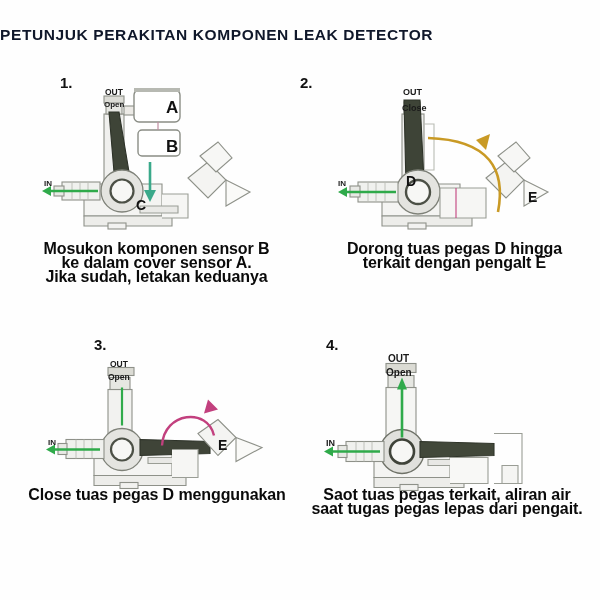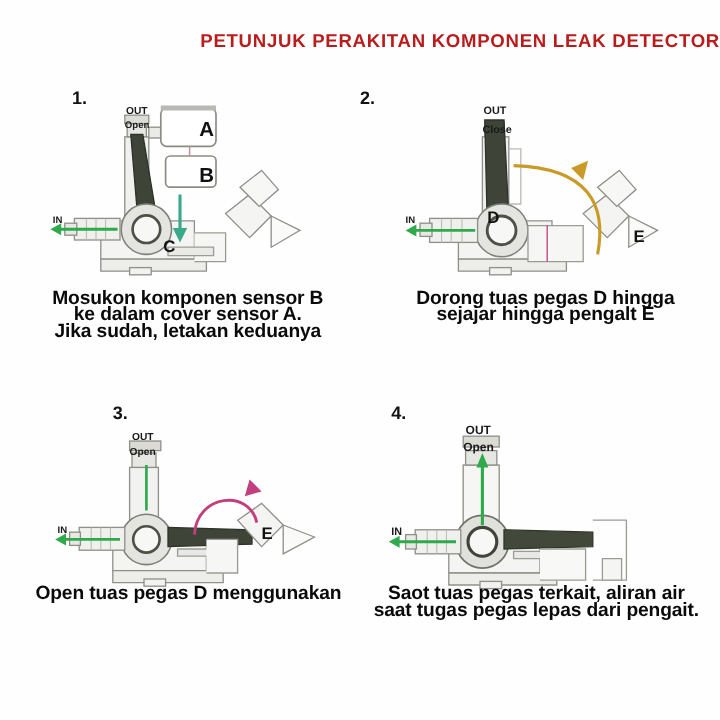--- a/index.html
+++ b/index.html
@@ -18,25 +18,25 @@
     width: 600px;
     height: 600px;
     position: relative;
     background: #fefefe;
   }
   .page-title {
     position: absolute;
     top: 26px;
     left: 0;
     width: 600px;
-    text-align: right;
+    text-align: left;
     font-size: 15.5px;
     font-weight: bold;
     letter-spacing: 0.6px;
-    color: #b91c1c;
+    color: #0f172a;
     font-family: "Liberation Sans", sans-serif;
   }
 
   
   .panel {
     position: absolute;
     width: 285px;
   }
   #panel-1 { left: 12px;  top: 66px; }
   #panel-2 { left: 300px; top: 66px; }
@@ -191,21 +191,21 @@
       </g>
       <text x="106" y="120" font-family="Liberation Sans, sans-serif" font-size="14" font-weight="bold" fill="#111111">D</text>
       <text x="228" y="136" font-family="Liberation Sans, sans-serif" font-size="14" font-weight="bold" fill="#111111">E</text>
       <text x="103" y="29" font-family="Liberation Sans, sans-serif" font-size="9" font-weight="bold" fill="#1a1a1a">OUT</text>
       <text x="102" y="45" font-family="Liberation Sans, sans-serif" font-size="9" font-weight="bold" fill="#1a1a1a">Close</text>
       <text x="38" y="120" font-family="Liberation Sans, sans-serif" font-size="8" font-weight="bold" fill="#1a1a1a">IN</text>
     </svg>
 
     <div class="caption">
       <span class="caption-line">Dorong tuas pegas D hingga</span>
-      <span class="caption-line">sejajar hingga pengalt E</span>
+      <span class="caption-line">terkait dengan pengalt E</span>
     </div>
   </div>
 
   <div class="panel" id="panel-3">
     <div class="panel-number">3.</div>
 
     <svg class="diagram" viewBox="0 0 285 160">
       <g fill="none" stroke="#8e9189" stroke-width="1.1">
         <path d="M72 138 L72 108 L150 108 L150 138 Z" fill="#f4f4f2"></path>
         <path d="M72 148 L72 138 L164 138 L164 148 Z" fill="#ededea"></path>
@@ -238,21 +238,21 @@
         <path d="M140 108 C142 74 186 70 192 98"></path>
         <path d="M186 62 L196 72 L182 76 Z" fill="#c2407e" stroke="none"></path>
       </g>
       <text x="196" y="112" font-family="Liberation Sans, sans-serif" font-size="14" font-weight="bold" fill="#111111">E</text>
       <text x="88" y="29" font-family="Liberation Sans, sans-serif" font-size="8.5" font-weight="bold" fill="#1a1a1a">OUT</text>
       <text x="86" y="42" font-family="Liberation Sans, sans-serif" font-size="8.5" font-weight="bold" fill="#1a1a1a">Open</text>
       <text x="26" y="107" font-family="Liberation Sans, sans-serif" font-size="8" font-weight="bold" fill="#1a1a1a">IN</text>
     </svg>
 
     <div class="caption">
-      <span class="caption-line">Open tuas pegas D menggunakan</span>
+      <span class="caption-line">Close tuas pegas D menggunakan</span>
     </div>
   </div>
 
   <div class="panel" id="panel-4">
     <div class="panel-number">4.</div>
 
     <svg class="diagram" viewBox="0 0 285 160">
       <g fill="none" stroke="#8e9189" stroke-width="1.1">
         <path d="M76 140 L76 110 L152 110 L152 140 Z" fill="#f4f4f2"></path>
         <path d="M76 150 L76 140 L166 140 L166 150 Z" fill="#ededea"></path>

